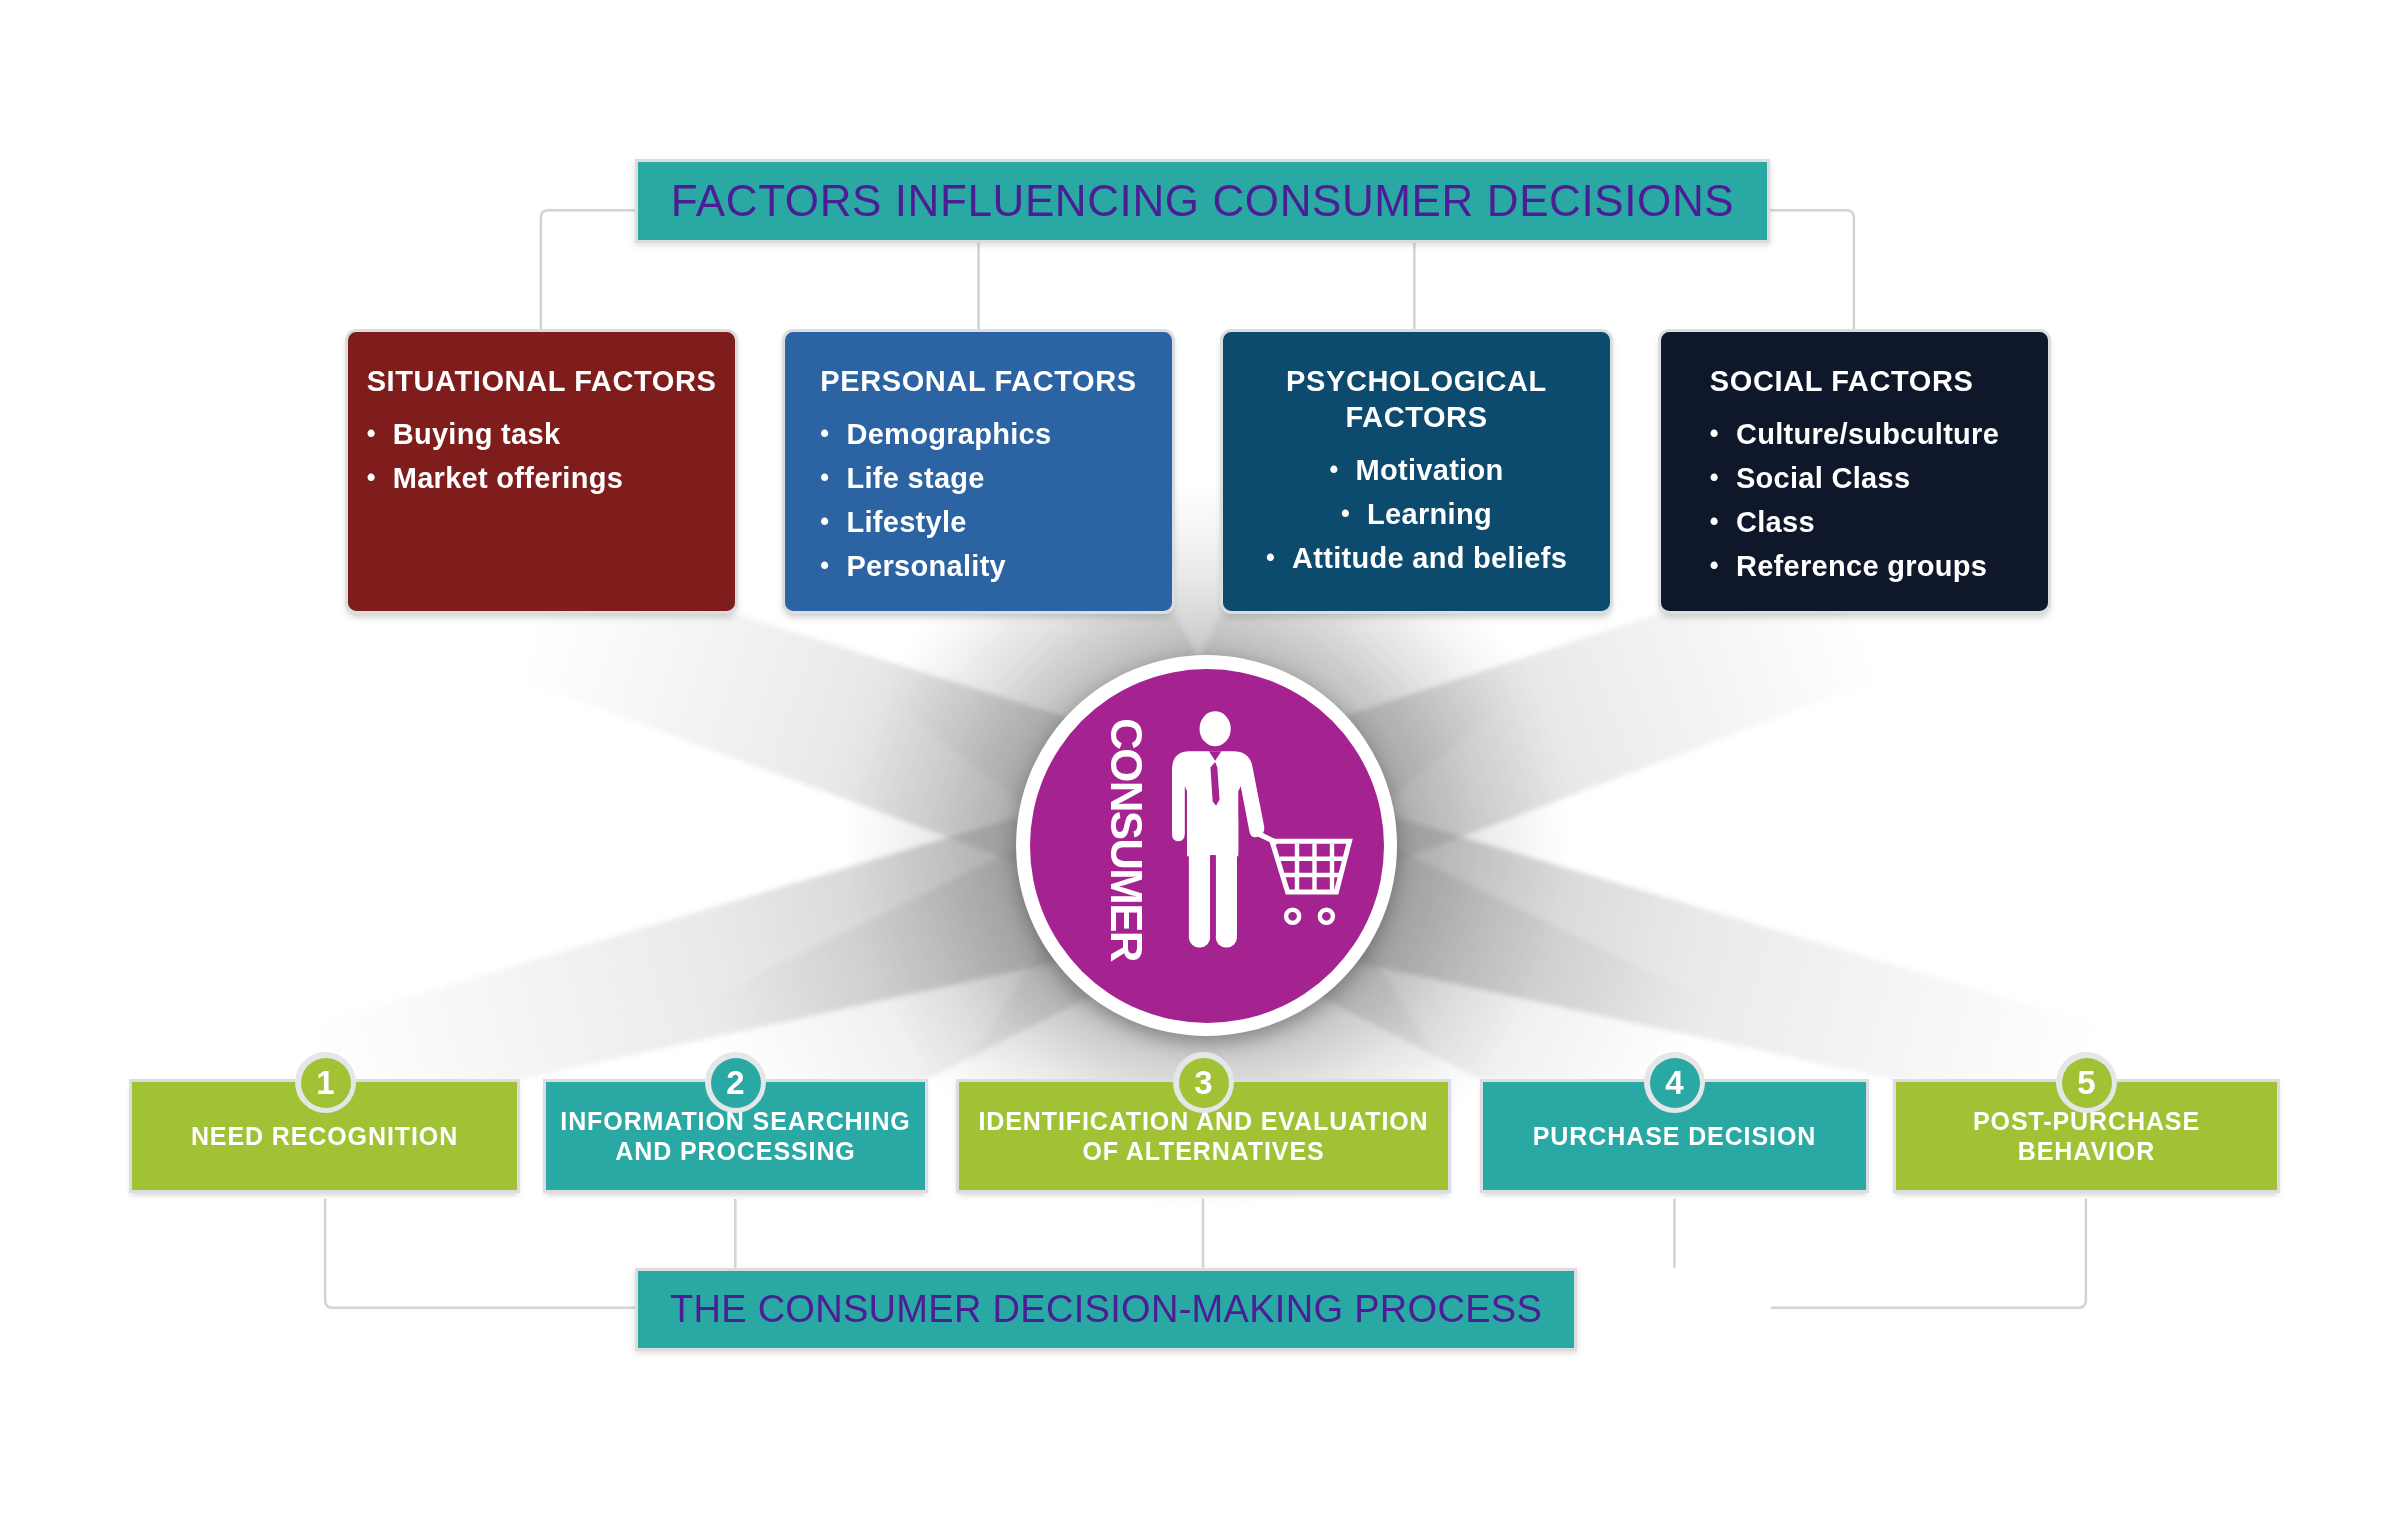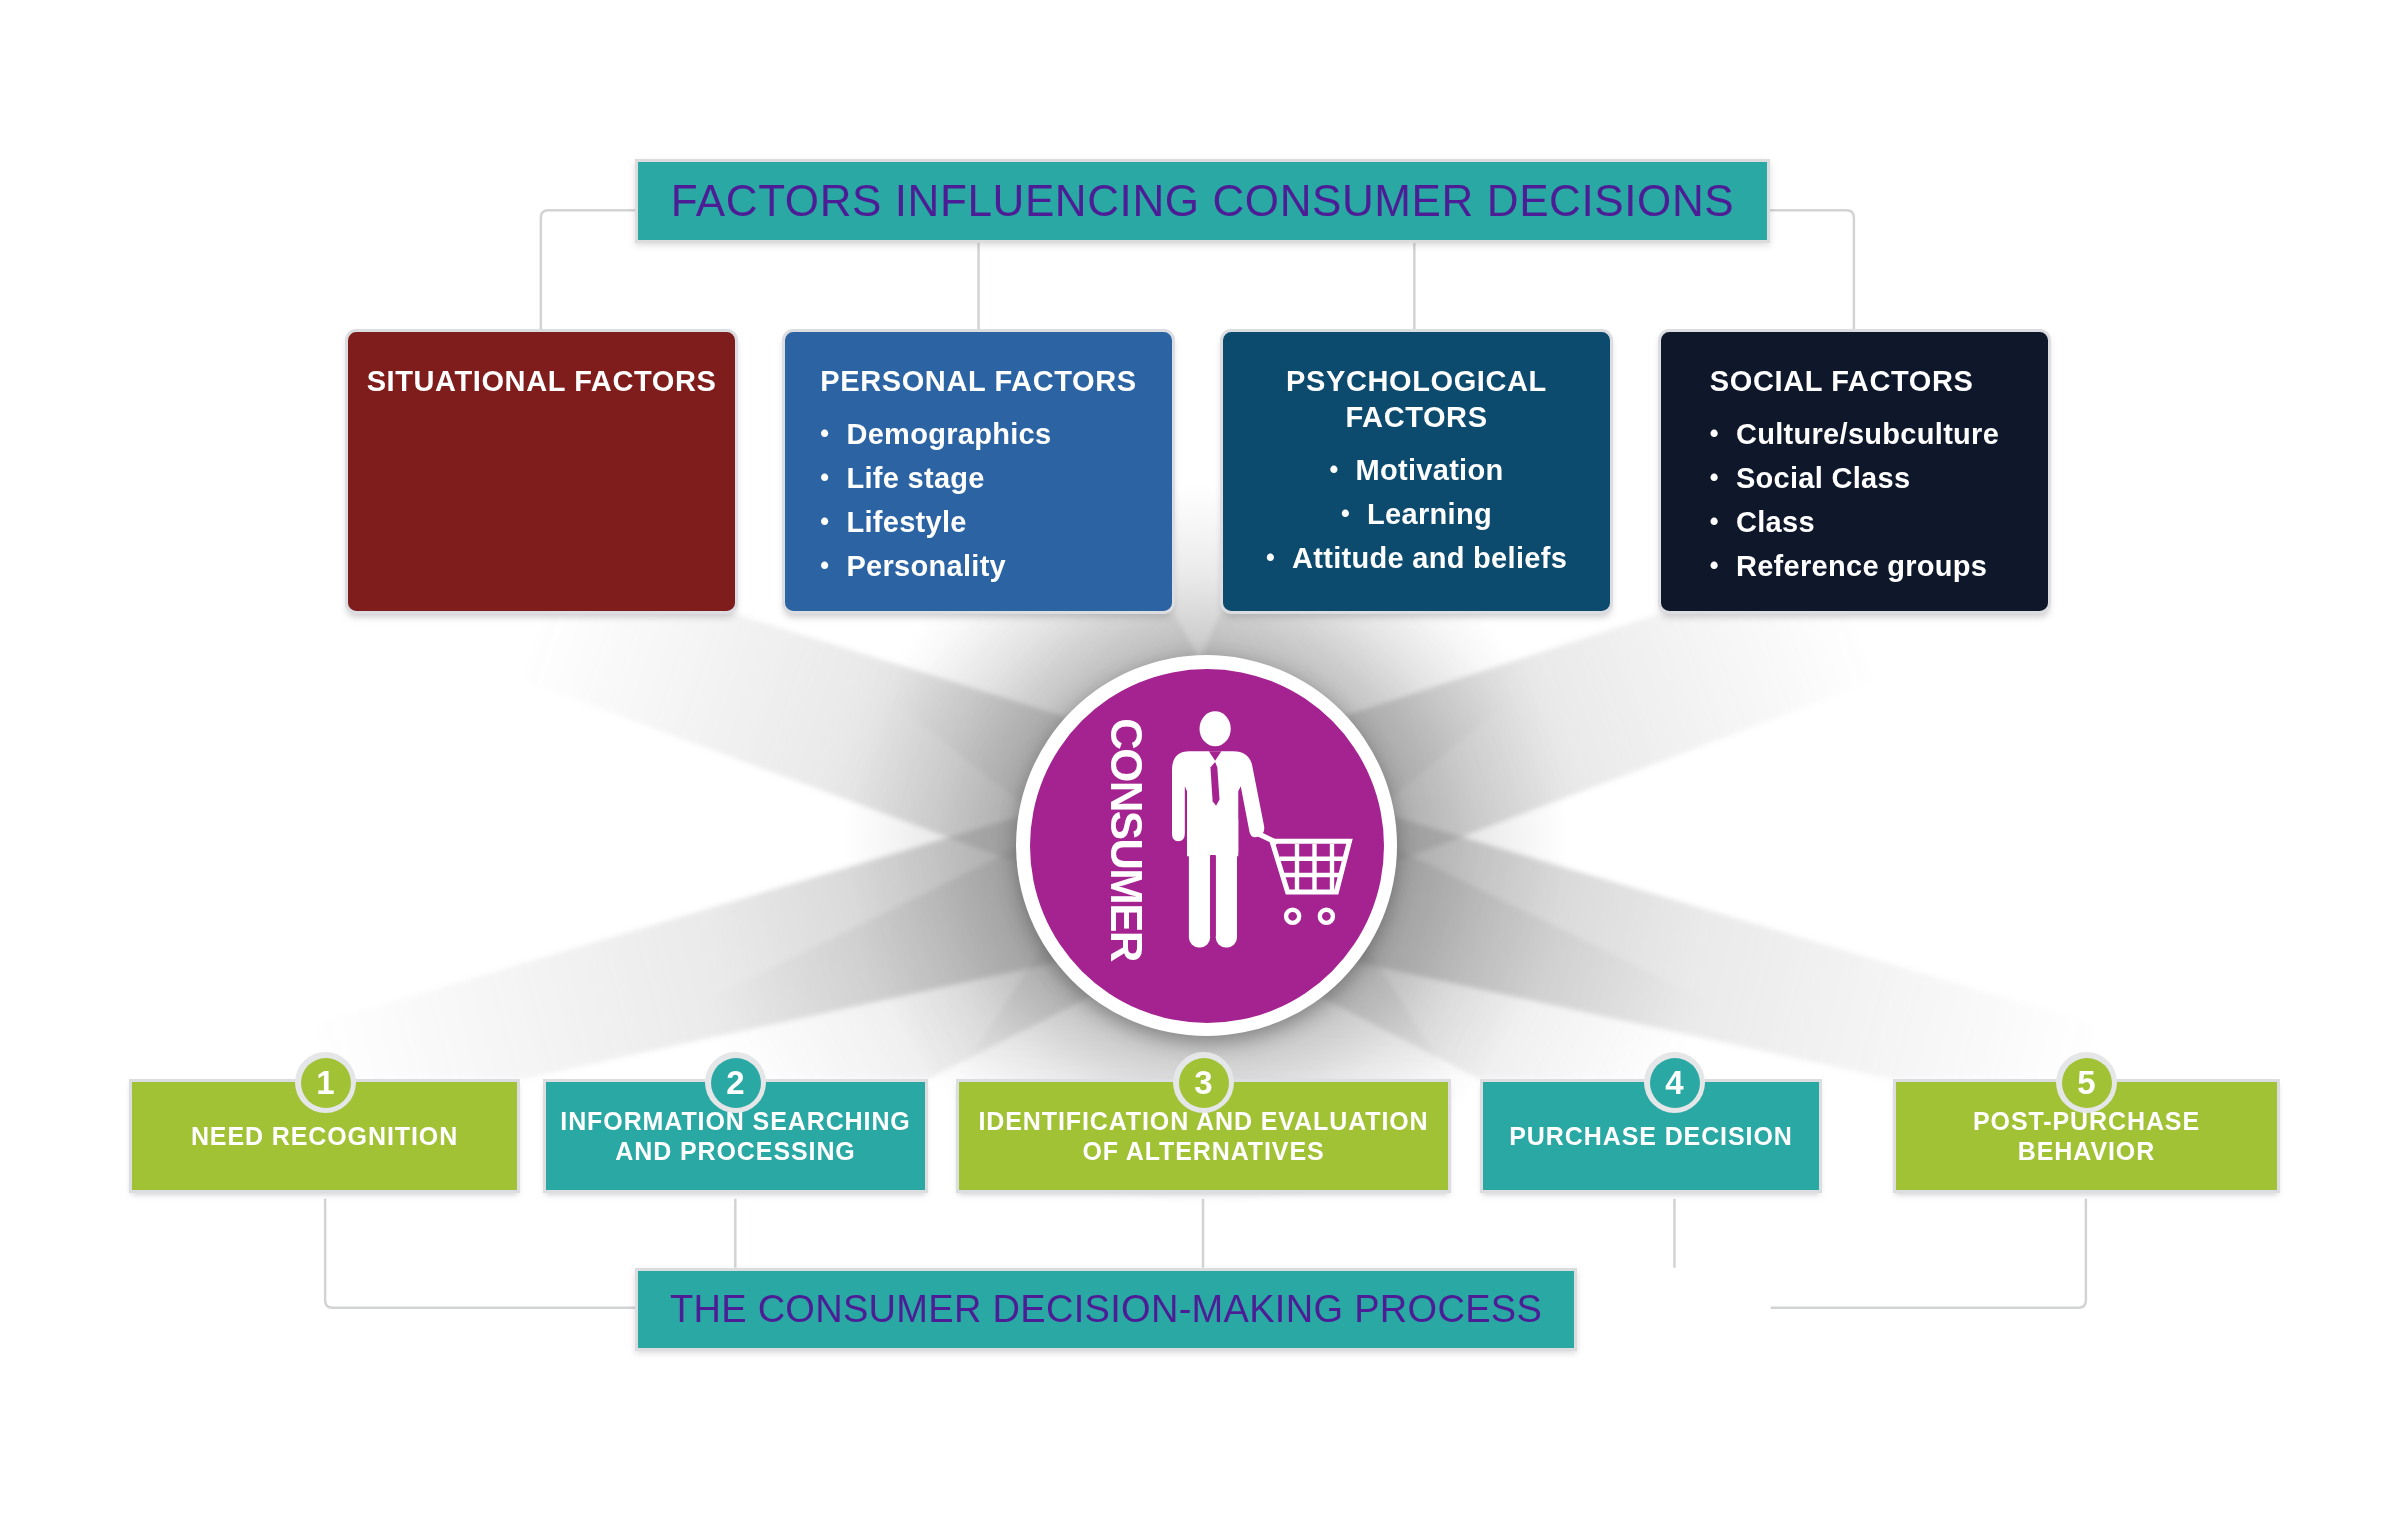--- a/index.html
+++ b/index.html
@@ -119,20 +119,24 @@
 <path d="M520,1917 V2079 Q520,2091 532,2091 H1016"></path>
 <path d="M3336,1917 V2079 Q3336,2091 3324,2091 H2832"></path>
 </g>
 </svg>
 
 <div class="banner" style="left:635px; top:159px; width:1135px; height:84px; font-size:44px; letter-spacing:0.6px;">FACTORS INFLUENCING CONSUMER DECISIONS</div>
 
 <div class="tbox" style="left:345px; background:#7f1d1d;">
   <div class="inner">
     <h2>SITUATIONAL FACTORS</h2>
+    <ul>
+          <li>Buying task</li>
+          <li>Market offerings</li>
+        </ul>
   </div>
 </div>
 <div class="tbox" style="left:782px; background:#2c63a3;">
   <div class="inner">
     <h2>PERSONAL FACTORS</h2>
     <ul>
           <li>Demographics</li>
           <li>Life stage</li>
           <li>Lifestyle</li>
           <li>Personality</li>
@@ -187,21 +191,21 @@
     <path d="M224,270 V345 M252,270 V345 M280,270 V345" stroke-width="7"></path>
     <path d="M196,294 H300 M201,320 H294" stroke-width="7"></path>
     <circle cx="217" cy="386" r="10.5" stroke-width="7"></circle>
     <circle cx="271" cy="386" r="10.5" stroke-width="7"></circle>
   </g>
 </svg>
 
 <div class="bbox green" style="left:129px; width:391px;">NEED RECOGNITION</div>
 <div class="bbox tealc" style="left:543px; width:385px;">INFORMATION SEARCHING<br>AND PROCESSING</div>
 <div class="bbox green" style="left:956px; width:495px;">IDENTIFICATION AND EVALUATION<br>OF ALTERNATIVES</div>
-<div class="bbox tealc" style="left:1480px; width:342px;">PURCHASE DECISION</div>
+<div class="bbox tealc" style="left:1480px; width:389px;">PURCHASE DECISION</div>
 <div class="bbox green" style="left:1893px; width:387px;">POST-PURCHASE<br>BEHAVIOR</div>
 
 <div class="numc" style="left:295px;">
       <div class="in green">1</div>
     </div>
 <div class="numc" style="left:705px;">
       <div class="in tealc">2</div>
     </div>
 <div class="numc" style="left:1173px;">
       <div class="in green">3</div>

